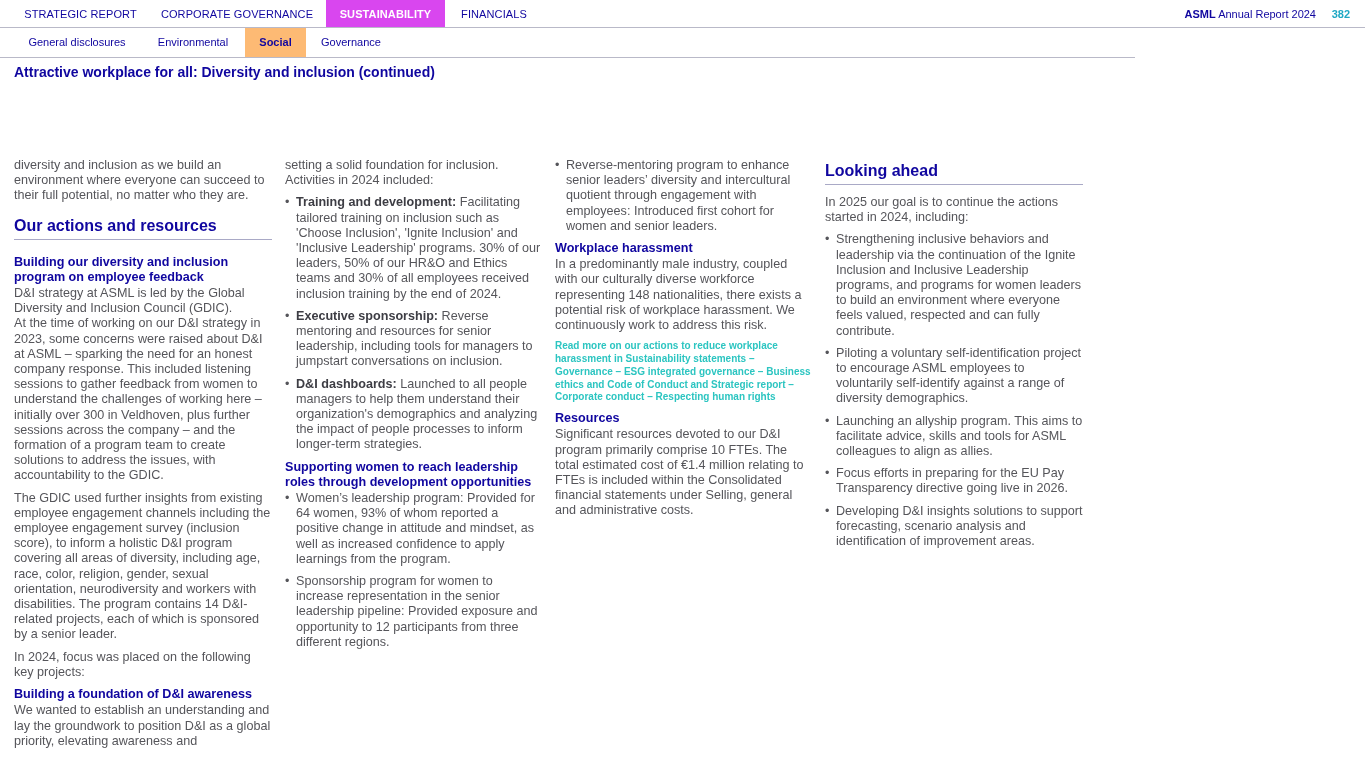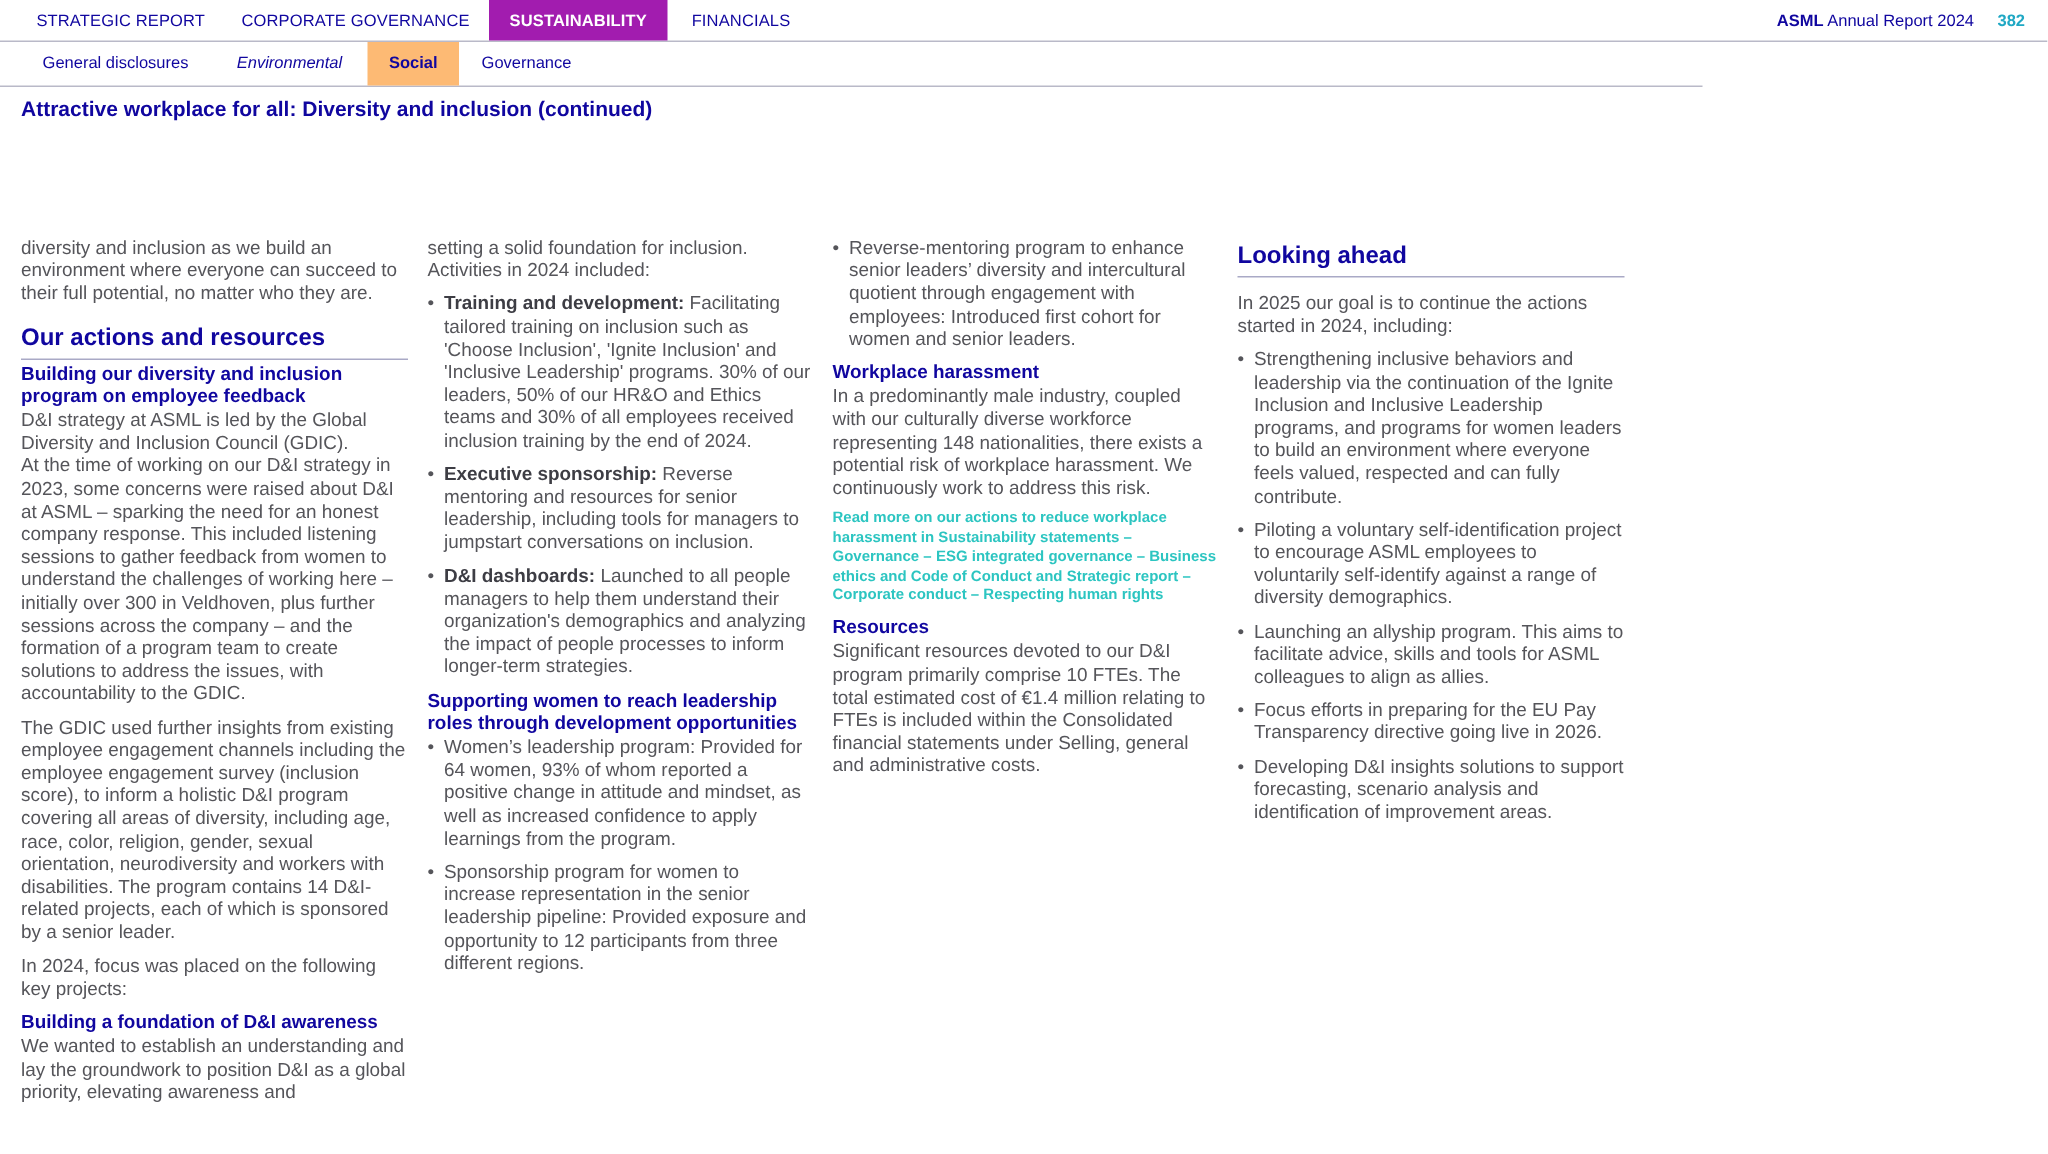--- a/index.html
+++ b/index.html
@@ -1,35 +1,35 @@
 <!DOCTYPE html>
 <html><head>
 <meta charset="utf-8">
 <style>
   * { box-sizing: border-box; margin: 0; padding: 0; }
   html, body { width: 1365px; height: 769px; overflow: hidden; background: #ffffff; }
   body { font-family: "Liberation Sans", sans-serif; color: #55555a; position: relative; }
 
   .topnav { position: absolute; left: 0; top: 0; width: 1365px; height: 28px; border-bottom: 1px solid #b9b9c8; }
   .topnav .tab { position: absolute; top: 0; height: 27px; line-height: 29px; font-size: 11px; color: #10069f; text-transform: uppercase; letter-spacing: 0.1px; text-align: center; cursor: pointer; }
-  .topnav .tab.active { background: #a21caf; color: #ffffff; font-weight: bold; }
+  .topnav .tab.active { background: #d946ef; color: #ffffff; font-weight: bold; }
   .brand { position: absolute; top: 0; right: 49px; height: 27px; line-height: 29px; font-size: 11px; color: #10069f; }
   .brand b { font-weight: bold; }
   .pagenum { position: absolute; top: 0; right: 15px; height: 27px; line-height: 29px; font-size: 11px; color: #1fa8c4; font-weight: bold; }
 
   .subnav { position: absolute; left: 0; top: 28px; width: 1135px; height: 30px; border-bottom: 1px solid #b9b9c8; }
   .subnav .sub { position: absolute; top: 0; height: 29px; line-height: 29px; font-size: 11px; color: #10069f; text-align: center; cursor: pointer; }
   .subnav .sub.active { background: #fdba74; font-weight: bold; }
 
   .page-title { position: absolute; left: 14px; top: 64px; font-size: 14px; color: #10069f; white-space: nowrap; }
 
   .col { position: absolute; top: 158px; width: 258px; font-size: 12.6px; line-height: 15.2px; color: #55555a; }
   .col p { margin-bottom: 7px; }
   .col p.tight { margin-bottom: 0; }
-  .h2 { font-size: 16px; font-weight: bold; color: #10069f; padding-bottom: 4px; border-bottom: 1px solid #a9a9c6; margin-bottom: 2px; line-height: 19px; }
+  .h2 { font-size: 16px; font-weight: bold; color: #10069f; padding-bottom: 4px; border-bottom: 1px solid #a9a9c6; margin-bottom: 15px; line-height: 19px; }
   .h3 { font-size: 12.6px; font-weight: bold; color: #10069f; line-height: 15.2px; margin-bottom: 1px; }
   .bullets { list-style: none; }
   .bullets li { position: relative; padding-left: 11px; margin-bottom: 7px; }
   .bullets li::before { content: "\2022"; position: absolute; left: 0; top: 0; color: #55555a; }
   .bullets li b { color: #3d3d44; }
   .link { font-size: 10px; line-height: 12.8px; font-weight: bold; color: #2cc5c1; margin-bottom: 7px; display: block; cursor: pointer; }
 </style>
 </head>
 <body>
 
@@ -37,21 +37,21 @@
   <div class="tab" style="left:14px;width:133px;">STRATEGIC REPORT</div>
   <div class="tab" style="left:150px;width:174px;">CORPORATE GOVERNANCE</div>
   <div class="tab active" style="left:326px;width:119px;">SUSTAINABILITY</div>
   <div class="tab" style="left:450px;width:88px;">FINANCIALS</div>
   <div class="brand"><b>ASML</b><span> Annual Report 2024</span></div>
   <div class="pagenum">382</div>
 </div>
 
 <div class="subnav">
   <div class="sub" style="left:14px;width:126px;">General disclosures</div>
-  <div class="sub" style="left:146px;width:94px;font-style:italic;">Environmental</div>
+  <div class="sub" style="left:146px;width:94px;">Environmental</div>
   <div class="sub active" style="left:245px;width:61px;">Social</div>
   <div class="sub" style="left:310px;width:82px;">Governance</div>
 </div>
 
 <h1 class="page-title">Attractive workplace for all: Diversity and inclusion (continued)</h1>
 
 <div class="col" style="left:14px;">
   <p>diversity and inclusion as we build an environment where everyone can succeed to their full potential, no matter who they are.</p>
   <div class="h2" style="margin-top:12px;">Our actions and resources</div>
   <div class="h3">Building our diversity and inclusion program on employee feedback</div>

